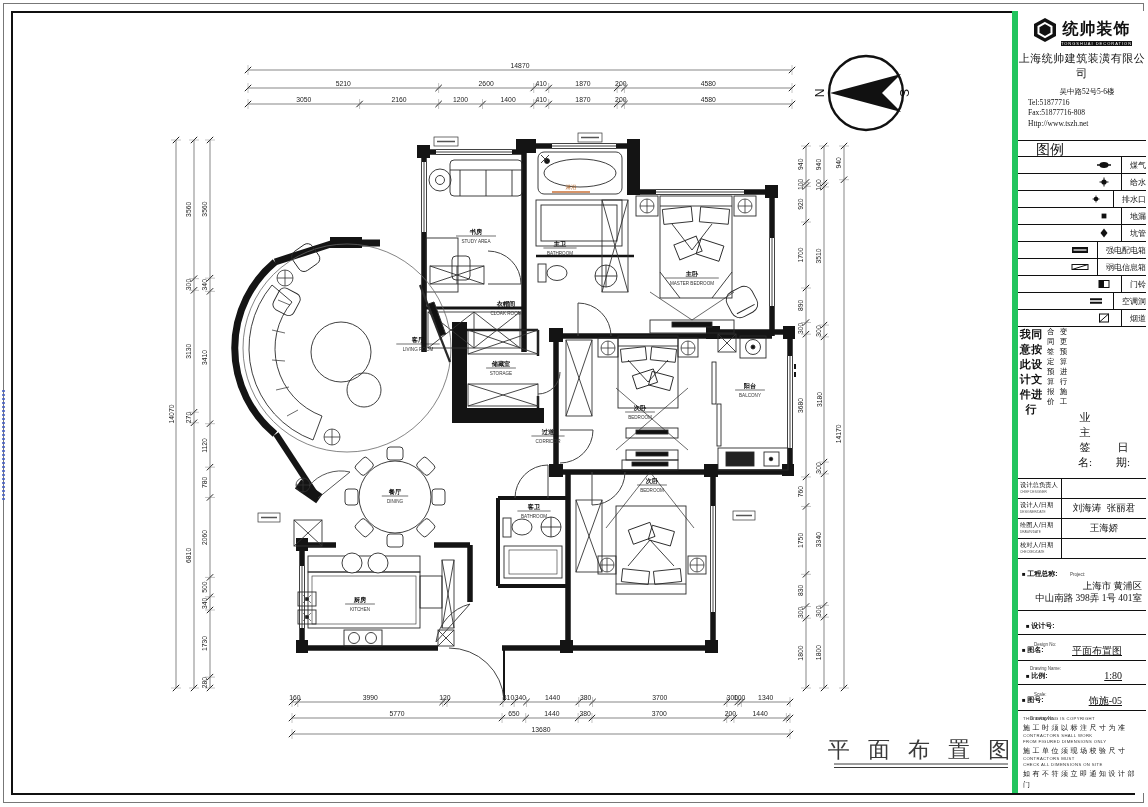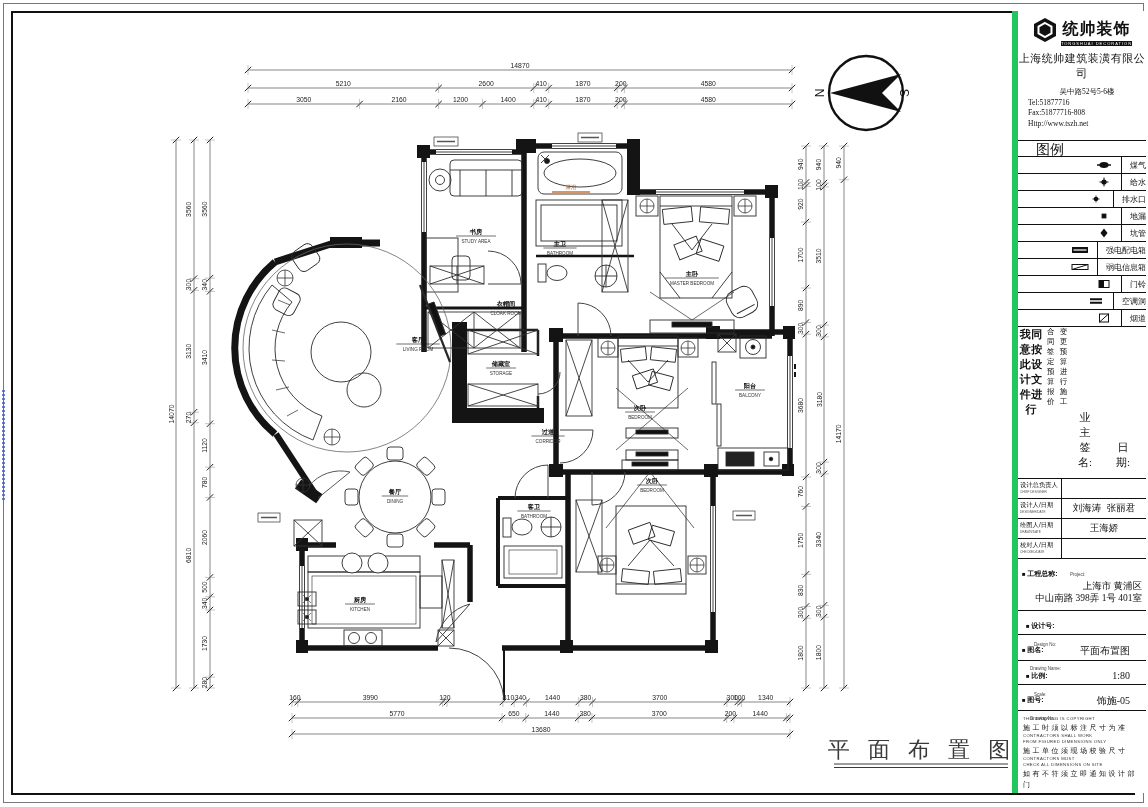--- a/index.html
+++ b/index.html
@@ -33,21 +33,21 @@
   .p-sub{display:block;font-size:3.5px;color:#555;transform:scale(.9);transform-origin:left top;}
   .p-val{flex:1;font-size:9.5px;display:flex;align-items:center;justify-content:center;font-family:Liberation Mono, monospace;}
   .blk{padding:3px 4px;box-sizing:border-box;}
   .blk .lab{font-size:7px;font-weight:bold;}
   .blk .lab:before{content:"■ ";font-size:6px;}
   .blk .sub{font-size:4.5px;color:#444;margin-left:8px;}
   .proj{height:52px;}
   .proj-val{text-align:right;font-size:9.5px;line-height:12px;font-family:"Liberation Serif","DejaVu Serif",serif;}
   .h26{height:26px;position:relative;}
   .h24{height:24px;position:relative;padding-left:8px;}
-  .blk .val{position:absolute;right:16px;top:9px;font-size:10px;font-family:"Liberation Serif","DejaVu Serif",serif;}
+  .blk .val{position:absolute;right:24px;top:9px;font-size:10px;font-family:"Liberation Serif","DejaVu Serif",serif;text-decoration:underline;}
   .notes{flex:1;padding:5px 3px 0 5px;border-bottom:none !important;}
   .note-en{font-size:4.2px;color:#333;letter-spacing:.4px;line-height:6px;}
   .note-zh{font-size:7px;letter-spacing:2.5px;line-height:11px;}
   .wm-right{position:absolute;right:1px;top:420px;transform:rotate(-90deg);transform-origin:right top;
             font-size:9px;color:#222;letter-spacing:1px;}
   .wm-left{position:absolute;left:2px;top:390px;width:3px;height:110px;
            background:repeating-linear-gradient(#4a62c8 0 2px,transparent 2px 4px);opacity:.8;}
 </style>
 </head>
 <body>

